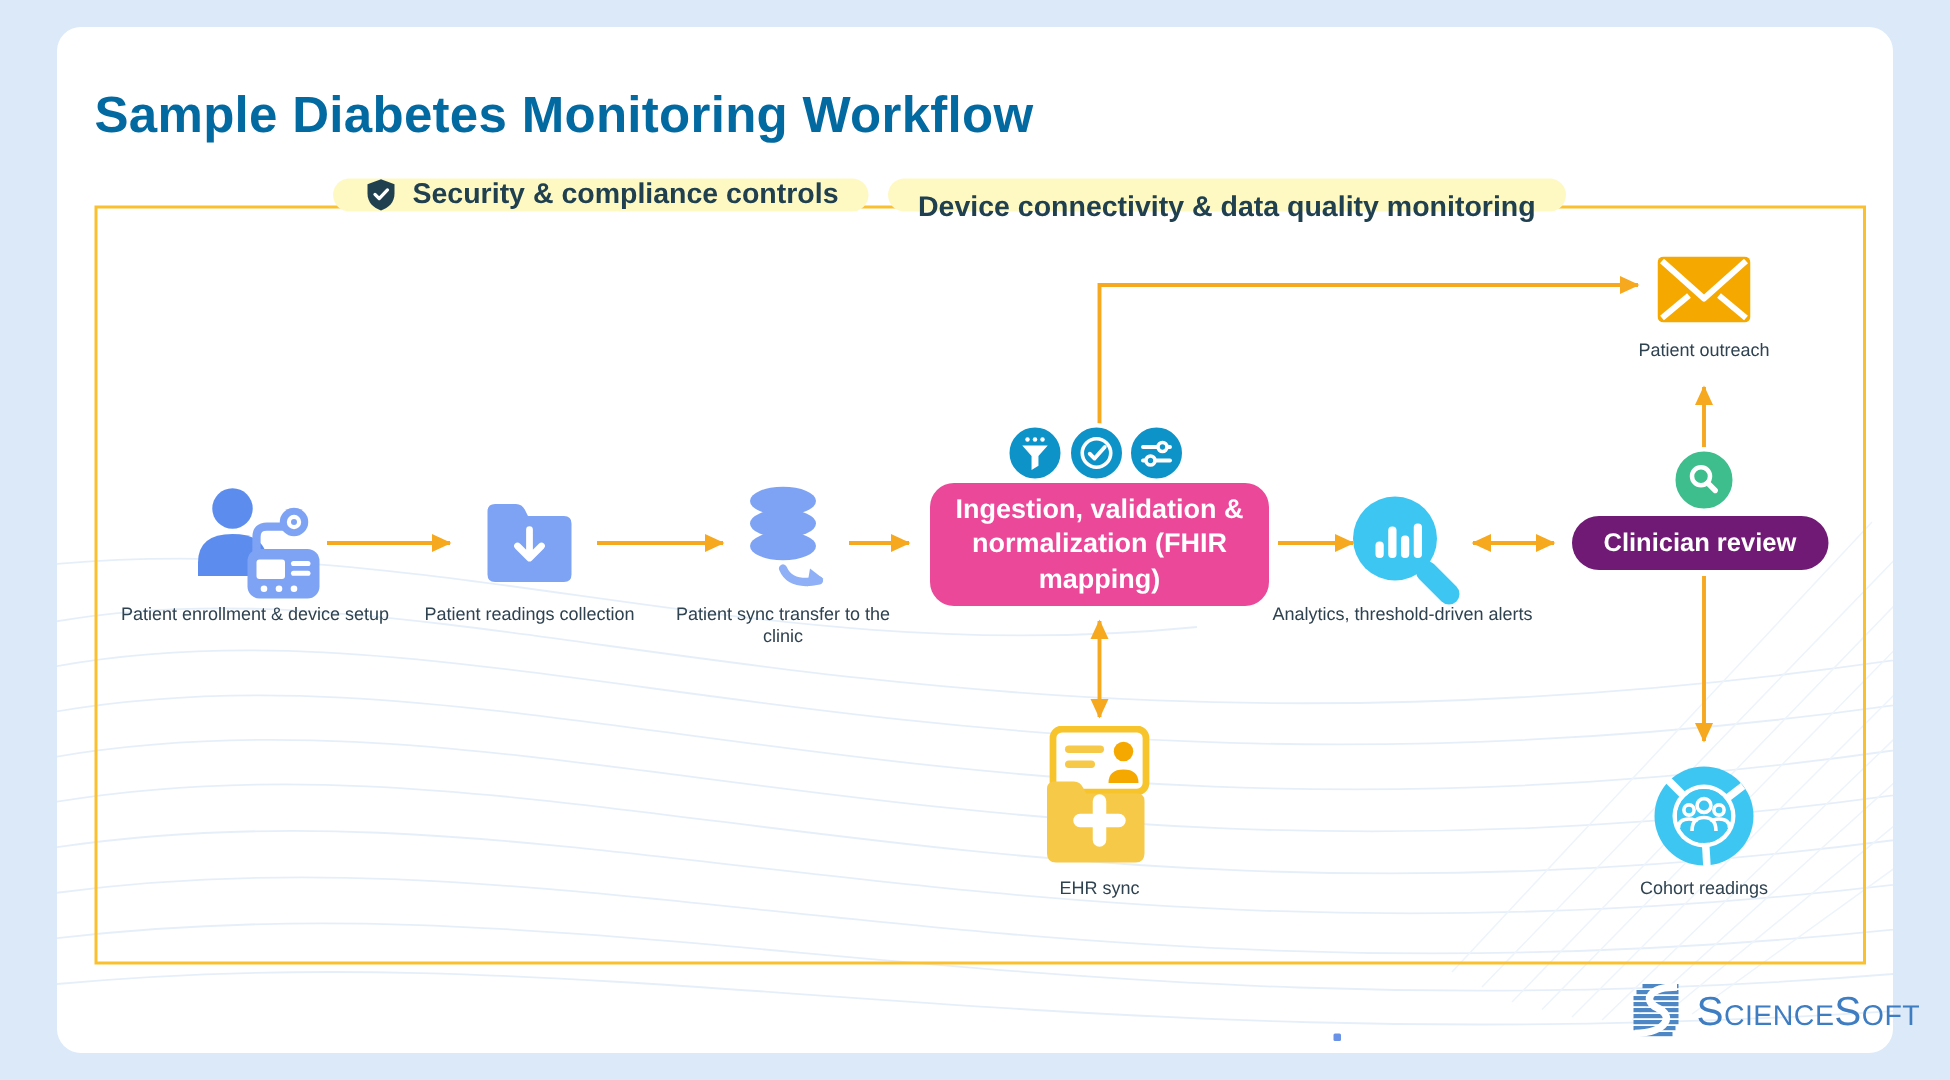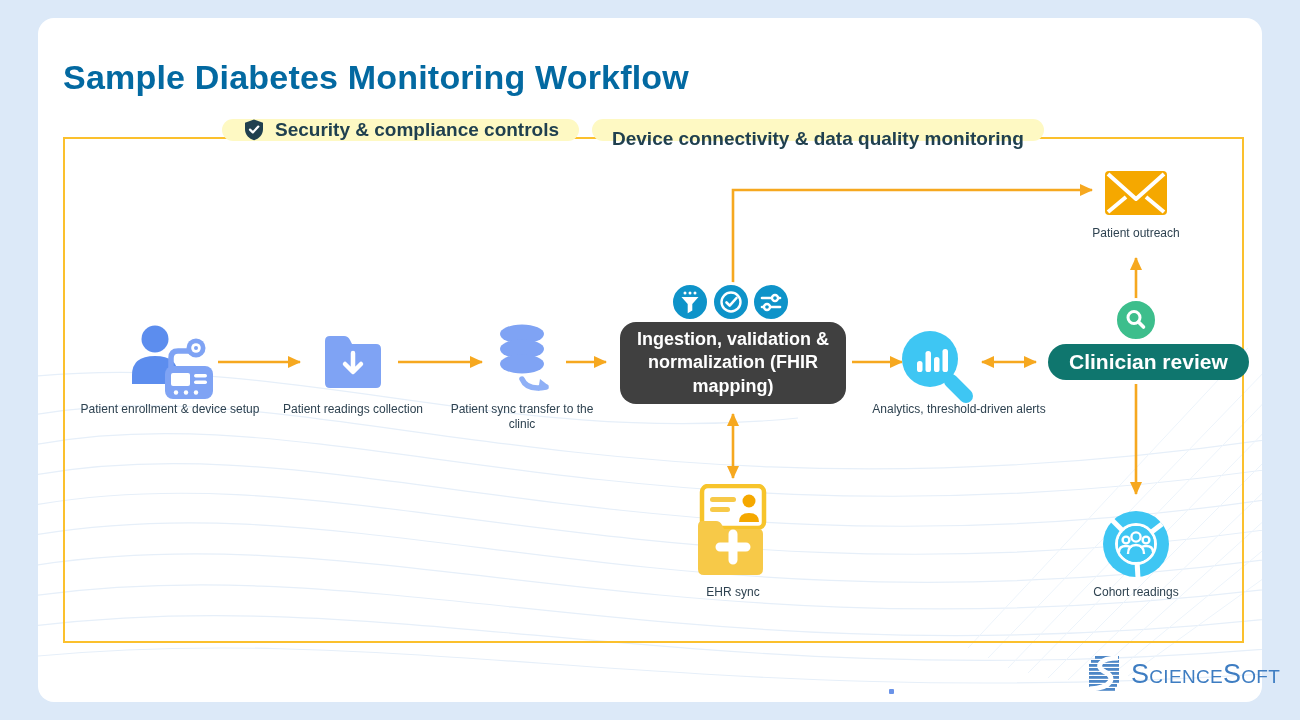--- a/index.html
+++ b/index.html
@@ -8,27 +8,27 @@
   .card{position:absolute;left:38px;top:18px;width:1224px;height:684px;background:#ffffff;border-radius:16px;}
   .title{position:absolute;left:63px;top:58px;font-size:34px;font-weight:600;color:#0369a1;letter-spacing:.2px;}
   .frame{position:absolute;left:63px;top:137px;width:1181px;height:506px;border:2px solid #fbc02d;box-sizing:border-box;}
   .waves{position:absolute;left:38px;top:18px;pointer-events:none;}
   .connectors{position:absolute;left:0;top:0;pointer-events:none;z-index:3;}
   .pill{position:absolute;top:119px;height:22px;display:inline-flex;align-items:center;gap:9px;
         background:#fef9c3;border-radius:19px;padding:0 20px;z-index:4;}
   .pill span{font-size:19px;font-weight:700;color:#20404f;white-space:nowrap;}
   .node-icon{position:absolute;z-index:4;}
   .node-label{position:absolute;z-index:4;font-size:12px;line-height:1.26;color:#2e4250;text-align:center;}
-  .proc-box{position:absolute;left:620px;top:322px;width:226px;height:82px;background:#404040;border-radius:16px;
+  .proc-box{position:absolute;left:620px;top:322px;width:226px;height:82px;background:#ec4899;border-radius:16px;
             display:flex;align-items:center;justify-content:center;text-align:center;z-index:4;
             color:#ffffff;font-size:18px;font-weight:700;line-height:1.28;padding:4px 10px;box-sizing:border-box;}
   .proc-circle{position:absolute;top:282px;width:34px;height:34px;border-radius:50%;background:#0e93c9;
                border:3px solid #ffffff;z-index:5;display:flex;align-items:center;justify-content:center;}
   .green-pill{position:absolute;left:1048px;top:344px;height:36px;display:inline-flex;align-items:center;
-              background:#0f766e;border-radius:18px;padding:0 21px;z-index:5;color:#ffffff;font-size:21px;font-weight:600;white-space:nowrap;}
+              background:#701a75;border-radius:18px;padding:0 21px;z-index:5;color:#ffffff;font-size:17px;font-weight:600;white-space:nowrap;}
   .green-circle{position:absolute;left:1114px;top:298px;width:38px;height:38px;border-radius:50%;background:#3dbe8c;
                 border:3px solid #ffffff;z-index:6;display:flex;align-items:center;justify-content:center;}
   .logo{position:absolute;left:1085px;top:655px;display:flex;align-items:center;gap:8px;z-index:4;}
   .logo .wordmark{font-variant:small-caps;font-weight:400;font-size:27px;color:#3e7dc2;letter-spacing:.3px;}
   .dot-artifact{position:absolute;left:889px;top:689px;width:5px;height:5px;background:#6a93e8;border-radius:1px;z-index:4;}
 </style>
 </head>
 <body>
 
 <div id="stage">
@@ -164,21 +164,21 @@
   <div class="proc-box">Ingestion, validation &amp; normalization (FHIR mapping)</div>
 
   <svg class="node-icon" style="left:890px;top:322px;" width="92" height="84" viewBox="0 0 92 84">
     <circle cx="40" cy="37" r="28" fill="#3ec6f3"></circle>
     <line x1="61" y1="59" x2="76" y2="74" stroke="#3ec6f3" stroke-width="14" stroke-linecap="round"></line>
     <rect x="27" y="39" width="5.5" height="11" rx="2.6" fill="#ffffff"></rect>
     <rect x="35.5" y="29" width="5.5" height="21" rx="2.6" fill="#ffffff"></rect>
     <rect x="44" y="35" width="5.5" height="15" rx="2.6" fill="#ffffff"></rect>
     <rect x="52.5" y="27" width="5.5" height="23" rx="2.6" fill="#ffffff"></rect>
   </svg>
-  <div class="node-label" style="left:869px;top:402px;width:180px;">Analytics, threshold-driven alerts</div>
+  <div class="node-label" style="left:845px;top:402px;width:180px;">Analytics, threshold-driven alerts</div>
 
   <div class="green-circle">
     <svg width="26" height="26" viewBox="-13 -13 26 26">
       <circle cx="-2" cy="-2.5" r="6" fill="none" stroke="#ffffff" stroke-width="3"></circle>
       <line x1="2.5" y1="2" x2="7.5" y2="7" stroke="#ffffff" stroke-width="3.6" stroke-linecap="round"></line>
     </svg>
   </div>
   <div class="green-pill">Clinician review</div>
 
   <svg class="node-icon" style="left:1105px;top:171px;" width="62" height="44" viewBox="0 0 62 44">

